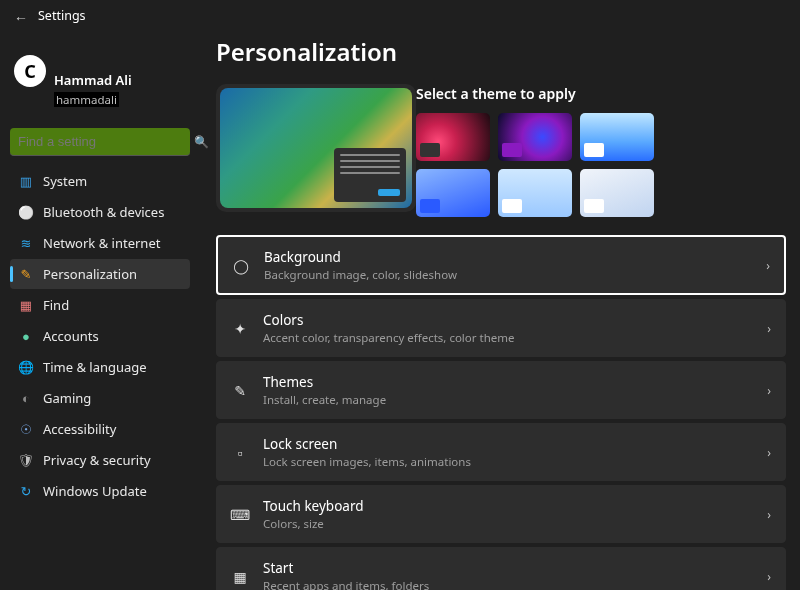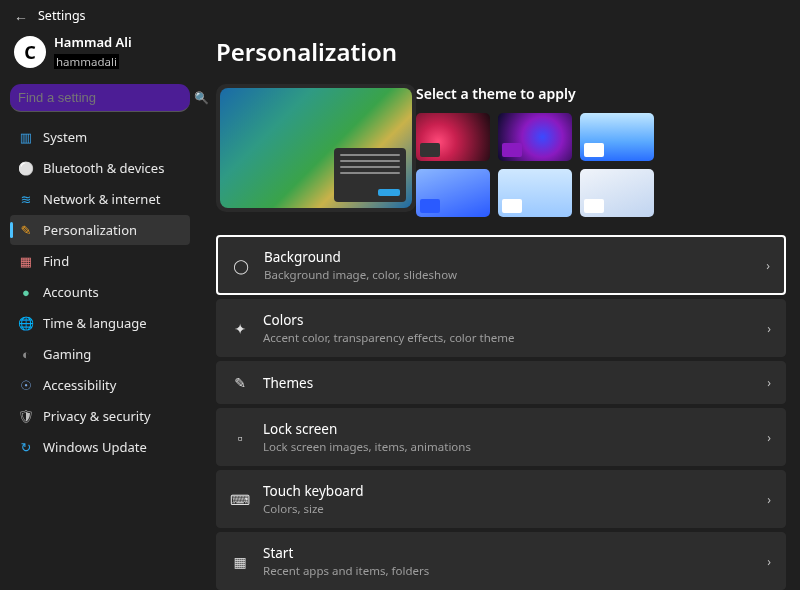--- a/index.html
+++ b/index.html
@@ -12,23 +12,23 @@
   height: 590px;
   overflow: hidden;
 }
 .app { display: flex; flex-direction: column; height: 100%; }
 .titlebar { display: flex; align-items: center; padding: 6px 14px; font-size: 12.5px; gap:10px;}
 .back-arrow { color:#cfcfcf; font-size:14px; }
 .content { display: flex; flex: 1; overflow: hidden; }
 .sidebar { width: 196px; padding: 0 6px 0 10px; display:flex; flex-direction:column; }
 .user { display:flex; align-items:center; gap:8px; padding:4px 4px 10px 4px; }
 .avatar { width:32px; height:32px; border-radius:50%; background:#fff; color:#000; font-weight:bold; display:flex; align-items:center; justify-content:center; font-size:18px;}
-.user-name { font-size:13px; font-weight:600; line-height:1.2; }
+.user-name { font-size:13px; font-weight:600; line-height:1.2;margin-top:38px; }
 .user-email { font-size:11.5px; color:#bfbfbf; line-height:1.2; background:#000; padding:1px 2px; display:inline-block;}
-.search { display:flex; align-items:center; background:#4c1d95; border-bottom:1px solid #555; border-radius:11px; padding:5px 8px; margin:4px 0 10px 0;}
+.search { display:flex; align-items:center; background:#4d7c0f; border-bottom:1px solid #555; border-radius:4px; padding:5px 8px; margin:10px 0 10px 0;}
 .search input{ flex:1; background:transparent; border:none; color:#cfcfcf; font-size:13px; outline:none;}
 .search .s-icon{ color:#cfcfcf; font-size:12px;}
 .nav { display:flex; flex-direction:column; gap:1px; }
 .nav-item { display:flex; align-items:center; gap:9px; padding:6px 8px; border-radius:4px; font-size:13px; color:#e8e8e8; cursor:default; position:relative;}
 .nav-item.selected { background:#343434; }
 .nav-item.selected::before { content:""; position:absolute; left:0; top:7px; bottom:7px; width:3px; background:#4cc2ff; border-radius:2px;}
 .nav-icon { width:16px; height:16px; display:flex; align-items:center; justify-content:center; font-size:13px;}
 .main { flex:1; padding: 0 14px 10px 20px; overflow:auto; }
 .page-title { font-size:24px; font-weight:600; margin:4px 0 16px 0;}
 .top-row{ display:flex; margin-bottom:18px;}
@@ -176,20 +176,21 @@
           <div class="setting-text">
               <span class="setting-title">Colors</span>
               <span class="setting-desc">Accent color, transparency effects, color theme</span>
             </div>
           <span class="chevron">›</span>
         </div>
         <div class="setting-item">
           <span class="setting-icon">✎</span>
           <div class="setting-text">
               <span class="setting-title">Themes</span>
+              <span class="setting-desc">Install, create, manage</span>
             </div>
           <span class="chevron">›</span>
         </div>
         <div class="setting-item">
           <span class="setting-icon">▫</span>
           <div class="setting-text">
               <span class="setting-title">Lock screen</span>
               <span class="setting-desc">Lock screen images, items, animations</span>
             </div>
           <span class="chevron">›</span>

